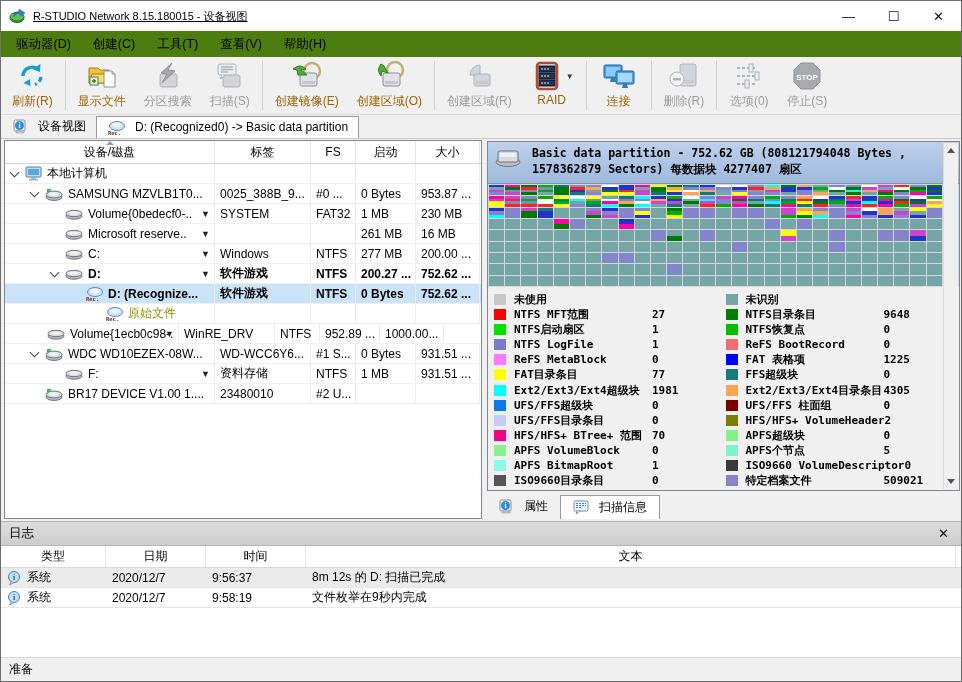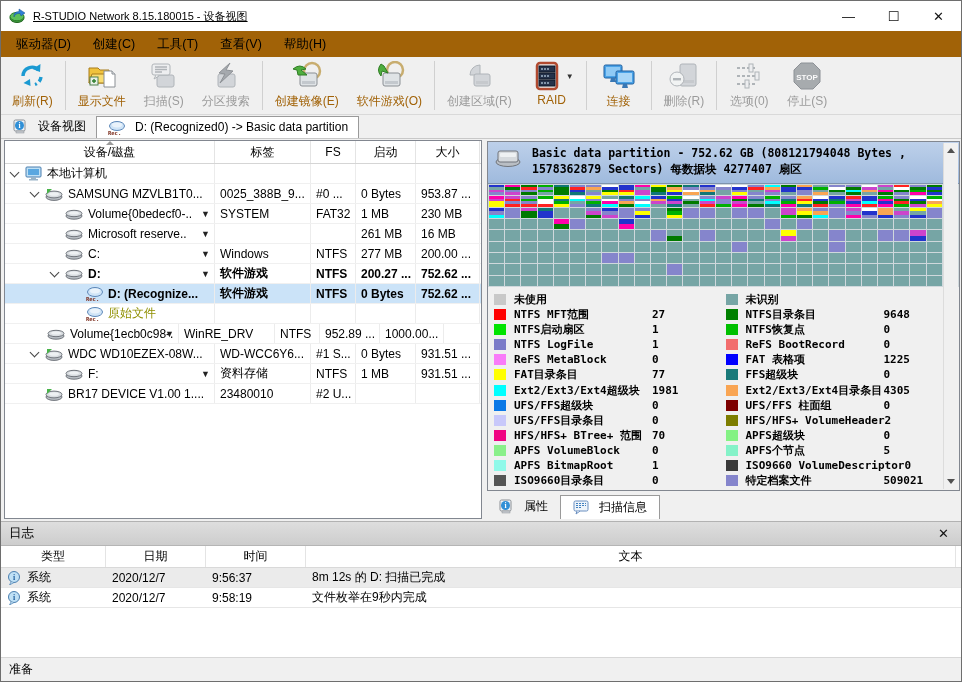--- a/index.html
+++ b/index.html
@@ -7,21 +7,21 @@
   #window { position:relative; width:962px; height:682px; background:#f0f0f0; border:1px solid #6e6e6e; overflow:hidden; }
 
   
   .titlebar { position:absolute; left:0; top:0; right:0; height:30px; background:#ffffff; display:flex; align-items:center; }
   .titlebar .appicon { width:18px; height:16px; margin:0 6px 0 8px; }
   .titlebar .title { font-size:11px; color:#000;text-decoration:underline; }
   .wctrls { margin-left:auto; display:flex; height:100%; }
   .wctrl { width:45px; height:100%; display:flex; align-items:center; justify-content:center; font-size:13px; color:#111; cursor:default; }
 
   
-  .menubar { position:absolute; left:0; top:30px; right:0; height:26px; background:#a16207; display:flex; align-items:center; padding-left:4px; }
+  .menubar { position:absolute; left:0; top:30px; right:0; height:26px; background:#4d7c0f; display:flex; align-items:center; padding-left:4px; }
   .menu-item { font-size:12.5px; padding:4px 11px; color:#000; }
 
   
   .toolbar { position:absolute; left:0; top:56px; right:0; height:58px; background:#f0f0f0; display:flex; align-items:stretch; padding-left:2px; border-bottom:1px solid #d9d9d9; }
   .tb-btn { display:flex; flex-direction:column; align-items:center; justify-content:flex-start; padding:3px 9px 2px; min-width:58px; }
   .tb-btn .tb-ico { width:34px; height:32px; display:flex; align-items:center; justify-content:center; position:relative; }
   .tb-btn .tb-label { font-size:12px; margin-top:1px; white-space:nowrap; color:#a16207; }
   .tb-btn.disabled .tb-label { color:#9b9b9b; }
   .tb-sep { width:1px; background:#d0d0d0; margin:4px 3px; }
   .tb-dd { font-size:9px; color:#333; margin-left:2px; align-self:center; }
@@ -140,39 +140,39 @@
               <path d="M26 10 l0 3 l3 0" fill="#dfe3e6" stroke="#8a8f94"></path>
             </svg>
           </span>
         </div>
         <div class="tb-label">显示文件</div>
       </div>
       <div class="tb-btn disabled">
         <div class="tb-wrap">
           <span class="tb-ico" style="opacity: 0.75;">
             <svg width="32" height="30" viewBox="0 0 32 30">
+              <rect x="8" y="13" width="17" height="13" rx="2" fill="#c9cdd2" stroke="#9aa0a6"></rect>
+              <path d="M20 2 L9 12 L15 13 L10 22 L23 10 L16 9 Z" fill="#8d9299" stroke="#6d7278"></path>
+            </svg>
+          </span>
+        </div>
+        <div class="tb-label">分区搜索</div>
+      </div>
+      <div class="tb-btn disabled">
+        <div class="tb-wrap">
+          <span class="tb-ico" style="opacity: 0.75;">
+            <svg width="32" height="30" viewBox="0 0 32 30">
               <rect x="9" y="14" width="17" height="12" rx="2" fill="#c9cdd2" stroke="#9aa0a6"></rect>
               <rect x="4" y="3" width="18" height="11" rx="2" fill="#eceef0" stroke="#9aa0a6"></rect>
               <path d="M7 6h12 M7 8.5h12 M7 11h7" stroke="#9aa0a6" stroke-width="1.3"></path>
               <path d="M8 14 l-2 4 l5-3" fill="#eceef0" stroke="#9aa0a6"></path>
             </svg>
           </span>
         </div>
         <div class="tb-label">扫描(S)</div>
-      </div>
-      <div class="tb-btn disabled">
-        <div class="tb-wrap">
-          <span class="tb-ico" style="opacity: 0.75;">
-            <svg width="32" height="30" viewBox="0 0 32 30">
-              <rect x="8" y="13" width="17" height="13" rx="2" fill="#c9cdd2" stroke="#9aa0a6"></rect>
-              <path d="M20 2 L9 12 L15 13 L10 22 L23 10 L16 9 Z" fill="#8d9299" stroke="#6d7278"></path>
-            </svg>
-          </span>
-        </div>
-        <div class="tb-label">分区搜索</div>
       </div>
       <div class="tb-sep"></div>
       <div class="tb-btn">
         <div class="tb-wrap">
           <span class="tb-ico">
             <svg width="34" height="30" viewBox="0 0 34 30">
               <circle cx="22" cy="10" r="8" fill="none" stroke="#c8ad6f" stroke-width="2.5"></circle>
               <rect x="10" y="12" width="17" height="13" rx="2" fill="#dfe3e6" stroke="#8a8f94"></rect>
               <rect x="12" y="20" width="13" height="3" fill="#c3c8cd"></rect>
               <path d="M3 8 Q10 2 16 8 L11 9 L17 14 L8 14 L7 9 Z" fill="#4fae3f" stroke="#2f7d24"></path>
@@ -185,21 +185,21 @@
         <div class="tb-wrap">
           <span class="tb-ico">
             <svg width="34" height="30" viewBox="0 0 34 30">
               <circle cx="23" cy="9" r="8" fill="none" stroke="#c8ad6f" stroke-width="2.5"></circle>
               <rect x="11" y="12" width="17" height="13" rx="2" fill="#dfe3e6" stroke="#8a8f94"></rect>
               <rect x="13" y="20" width="13" height="3" fill="#c3c8cd"></rect>
               <path d="M9 3 Q4 9 9 15 L10 10 L16 12 L12 5 Z" fill="#4fae3f" stroke="#2f7d24"></path>
             </svg>
           </span>
         </div>
-        <div class="tb-label">软件游戏(O)</div>
+        <div class="tb-label">创建区域(O)</div>
       </div>
       <div class="tb-sep"></div>
       <div class="tb-btn disabled">
         <div class="tb-wrap">
           <span class="tb-ico" style="opacity: 0.75;">
             <svg width="34" height="30" viewBox="0 0 34 30">
               <path d="M8 14 a10 10 0 0 1 10-10 l0 10 z" fill="#c9cdd2" stroke="#9aa0a6"></path>
               <rect x="12" y="13" width="16" height="12" rx="2" fill="#c9cdd2" stroke="#9aa0a6"></rect>
               <rect x="14" y="20" width="12" height="3" fill="#b8bdc2"></rect>
             </svg>
@@ -431,21 +431,21 @@
               </svg>
             </span>
             <div>D: (Recognize...</div>
           </div>
           <div class="dt-cell" style="width: 96px;">软件游戏</div>
           <div class="dt-cell" style="width: 45px;">NTFS</div>
           <div class="dt-cell" style="width: 60px;">0 Bytes</div>
           <div class="dt-cell" style="width: 64px;">752.62 ...</div>
         </div>
         <div class="dt-row">
-          <div class="dt-cell dt-name" style="width: 210px; padding-left: 66px;">
+          <div class="dt-cell dt-name" style="width: 210px; padding-left: 86px;">
             <div style="width: 14px; flex: 0 0 auto;"></div>
             <span class="tree-ico">
               <svg width="18" height="15" viewBox="0 0 18 15">
                 <ellipse cx="10" cy="6" rx="7.5" ry="4.5" fill="#cfe4f7" stroke="#5d87b8"></ellipse>
                 <ellipse cx="10" cy="5" rx="5" ry="2.4" fill="#eaf3fb"></ellipse>
                 <text x="1" y="14.5" font-size="5.5" font-family="monospace" font-weight="bold" fill="#7a2a1a">Rec.</text>
               </svg>
             </span>
             <div style="color: rgb(143, 143, 0);">原始文件</div>
           </div>

